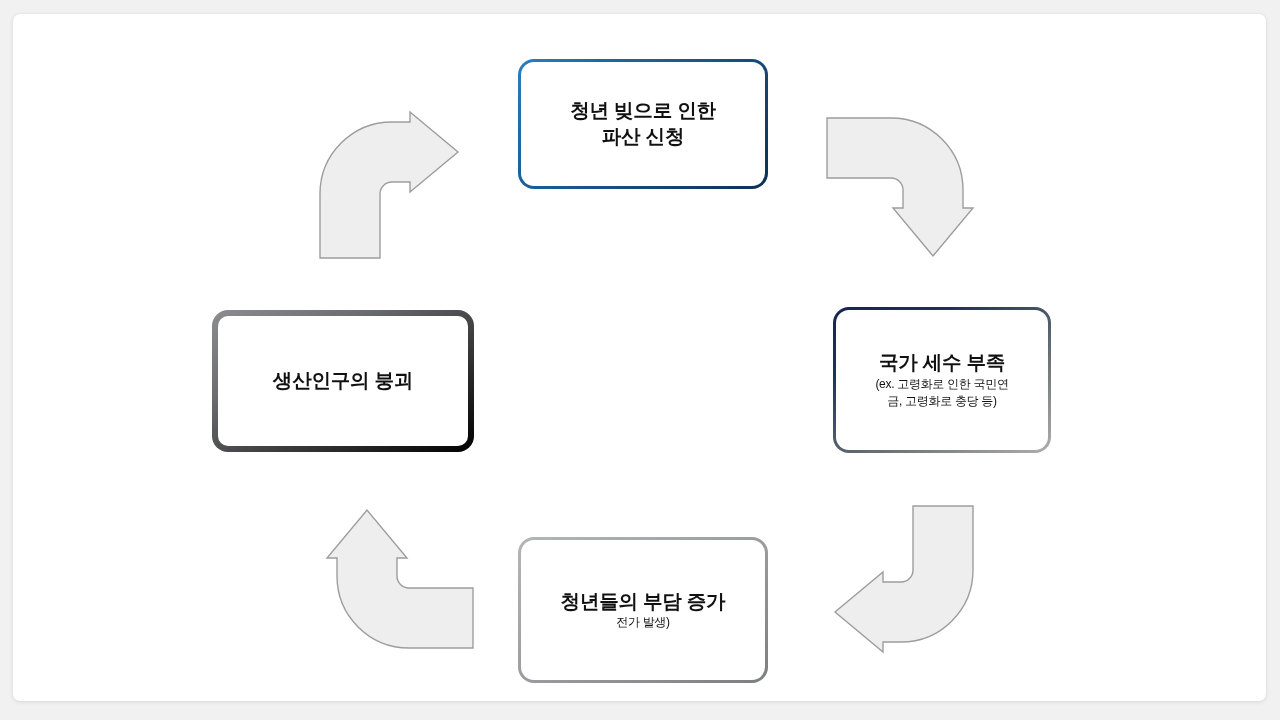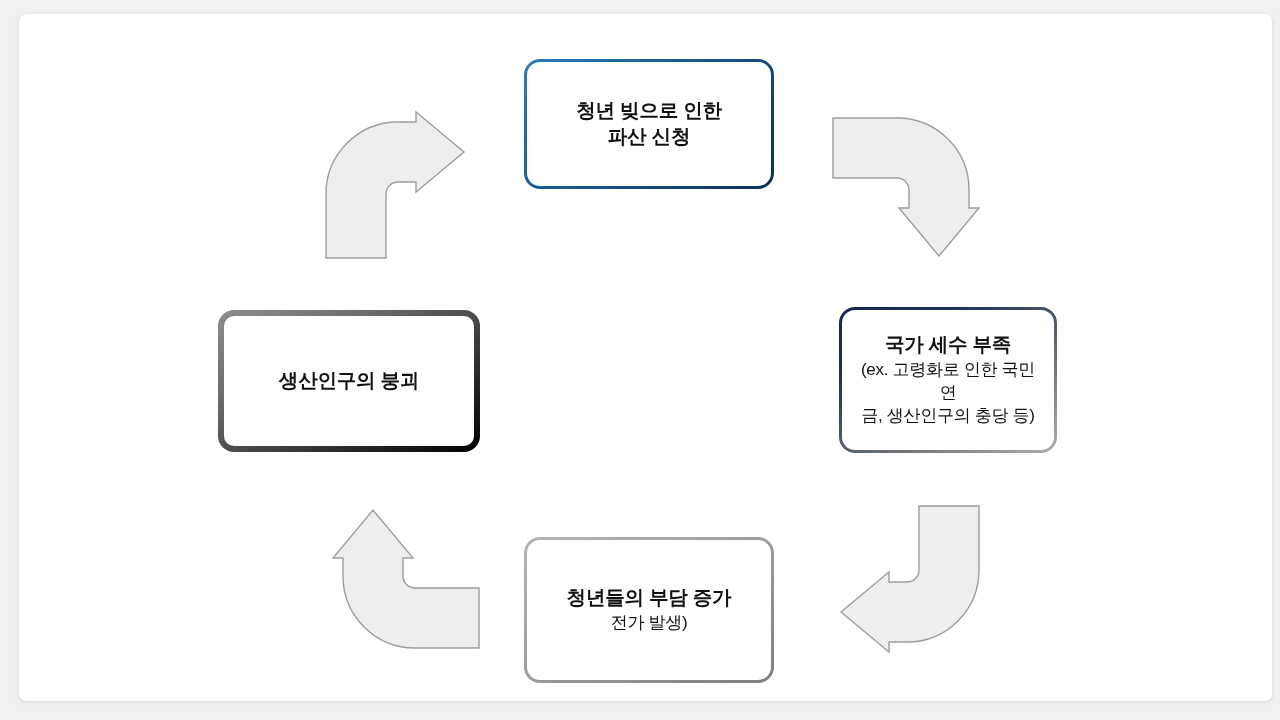--- a/index.html
+++ b/index.html
@@ -16,21 +16,20 @@
   .slide-canvas {
     position: absolute;
     left: 13px;
     top: 14px;
     width: 1253px;
     height: 687px;
     background: #ffffff;
     border-radius: 7px;
     box-shadow: 0 1px 4px rgba(0,0,0,0.10), 0 0 1px rgba(0,0,0,0.08);
     overflow: hidden;
-    margin-left: 6px;
   }
   .diagram {
     position: absolute;
     left: 0;
     top: 0;
     width: 1253px;
     height: 687px;
   }
 
   
@@ -48,21 +47,21 @@
   }
   .node .node-title {
     font-weight: bold;
     font-size: 19.5px;
     line-height: 1.32;
     color: #111111;
     letter-spacing: -0.2px;
   }
   .node .node-sub {
     font-weight: normal;
-    font-size: 17px;
+    font-size: 12px;
     line-height: 1.32;
     color: #111111;
     letter-spacing: -0.3px;
     margin-top: 1px;
   }
 
   
   .node.grad {
     border: 3.5px solid transparent;
     background-image: linear-gradient(#ffffff, #ffffff), var(--bg);
@@ -135,21 +134,21 @@
   <div class="diagram">
 
     <div class="node grad" id="node-debt">
       <div class="node-title">청년 빚으로 인한</div>
       <div class="node-title">파산 신청</div>
     </div>
 
     <div class="node grad" id="node-tax">
       <div class="node-title">국가 세수 부족</div>
       <div class="node-sub">(ex. 고령화로 인한 국민연</div>
-      <div class="node-sub">금, 생산인구의 충당 등)</div>
+      <div class="node-sub">금, 고령화로 충당 등)</div>
     </div>
 
     <div class="node grad" id="node-burden">
       <div class="node-title">청년들의 부담 증가</div>
       <div class="node-sub">전가 발생)</div>
     </div>
 
     <div class="node grad thick" id="node-collapse">
       <div class="node-title">생산인구의 붕괴</div>
     </div>

